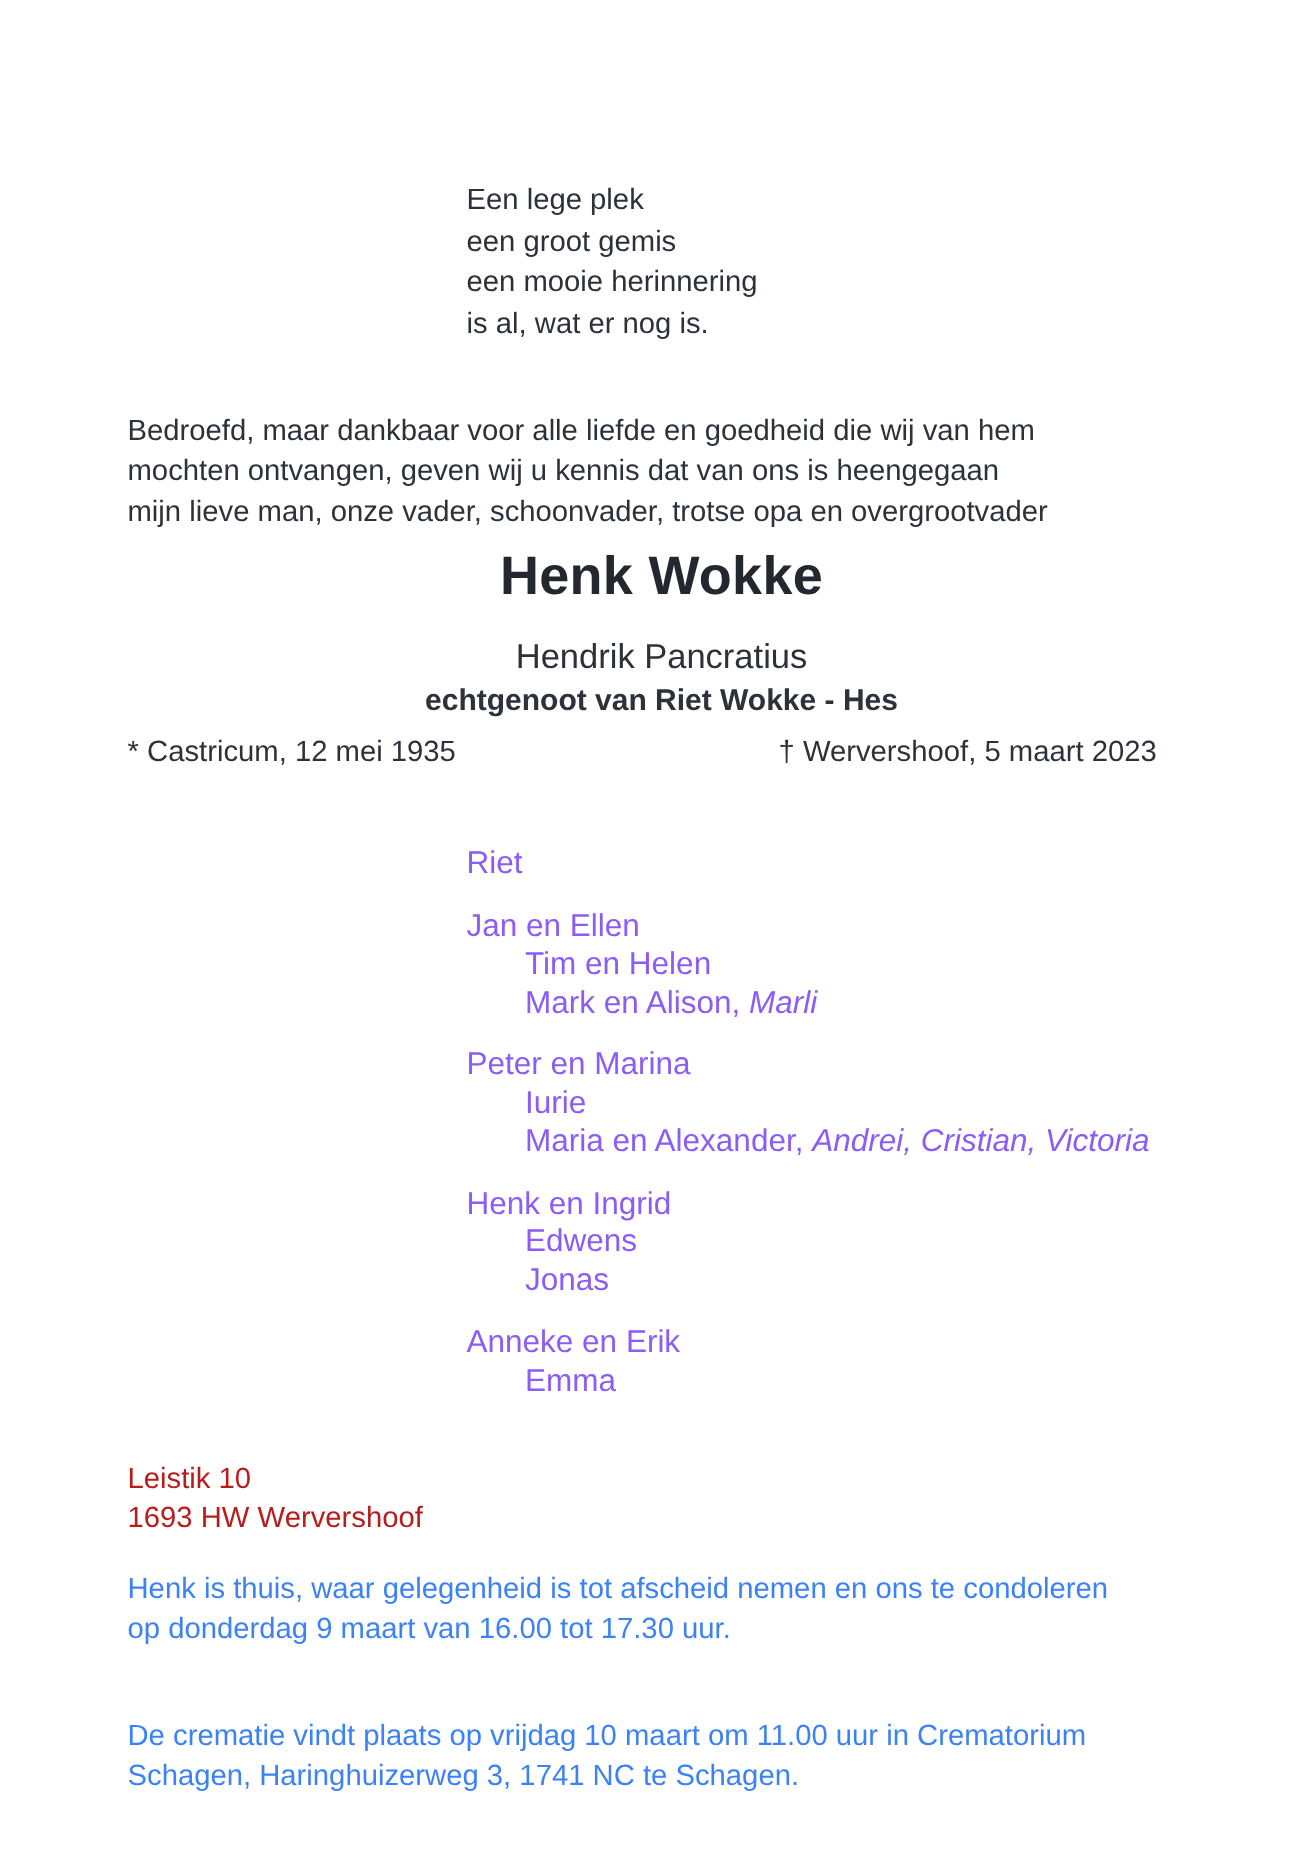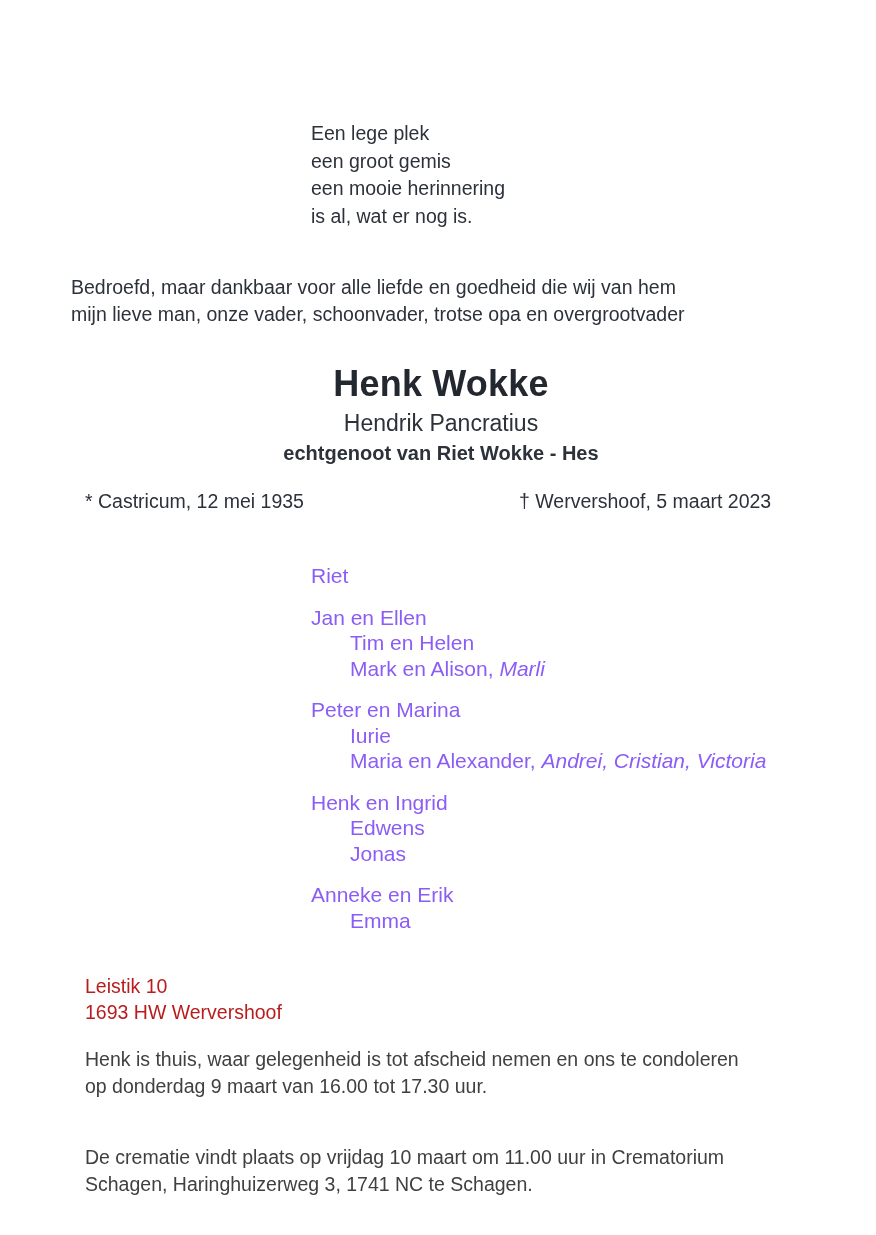--- a/index.html
+++ b/index.html
@@ -29,21 +29,21 @@
     font-size: 19.5px;
     line-height: 27.5px;
     color: #2c313a;
     white-space: nowrap;
   }
   .poem-line { display: block; }
 
   
   .intro {
     position: absolute;
-    left: 71px;
+    left: 85px;
     top: 274px;
     width: 712px;
     font-size: 19.5px;
     line-height: 27px;
     color: #2c313a;
   }
   .intro-line { display: block; white-space: nowrap; }
 
   
   .nameblock {
@@ -60,21 +60,21 @@
     letter-spacing: 0.2px;
     color: #23272f;
     line-height: 44px;
     padding-left: 6px;
   }
   .name-full {
     display: block;
     font-size: 23px;
     color: #2c313a;
     line-height: 30px;
-    margin-top: 2px;
+    margin-top: 16px;
     padding-left: 6px;
   }
   .name-spouse {
     display: block;
     font-size: 20px;
     color: #2c313a;
     line-height: 28px;
     margin-top: 1px;
     padding-left: 6px;
     font-weight: bold;
@@ -126,40 +126,41 @@
   .addr-line { display: block; white-space: nowrap; }
 
   
   .closing {
     position: absolute;
     left: 85px;
     top: 1046px;
     width: 712px;
     font-size: 19.5px;
     line-height: 27px;
-    color: #404040;
+    color: #3b82f6;
   }
   .close-para { margin: 0 0 19px 0; }
   .close-para:last-child { margin-bottom: 0; margin-top: 44px; }
   .close-line { display: block; white-space: nowrap; }
 </style>
 </head>
 <body>
 
 <div class="card">
 
   <div class="poem">
     <span class="poem-line">Een lege plek</span>
     <span class="poem-line">een groot gemis</span>
     <span class="poem-line">een mooie herinnering</span>
     <span class="poem-line">is al, wat er nog is.</span>
   </div>
 
   <div class="intro">
     <span class="intro-line">Bedroefd, maar dankbaar voor alle liefde en goedheid die wij van hem</span>
+    <span class="intro-line">mochten ontvangen, geven wij u kennis dat van ons is heengegaan</span>
     <span class="intro-line">mijn lieve man, onze vader, schoonvader, trotse opa en overgrootvader</span>
   </div>
 
   <div class="nameblock">
     <span class="name-main">Henk Wokke</span>
     <span class="name-full">Hendrik Pancratius</span>
     <span class="name-spouse">echtgenoot van Riet Wokke - Hes</span>
   </div>
 
   <div class="dates">

